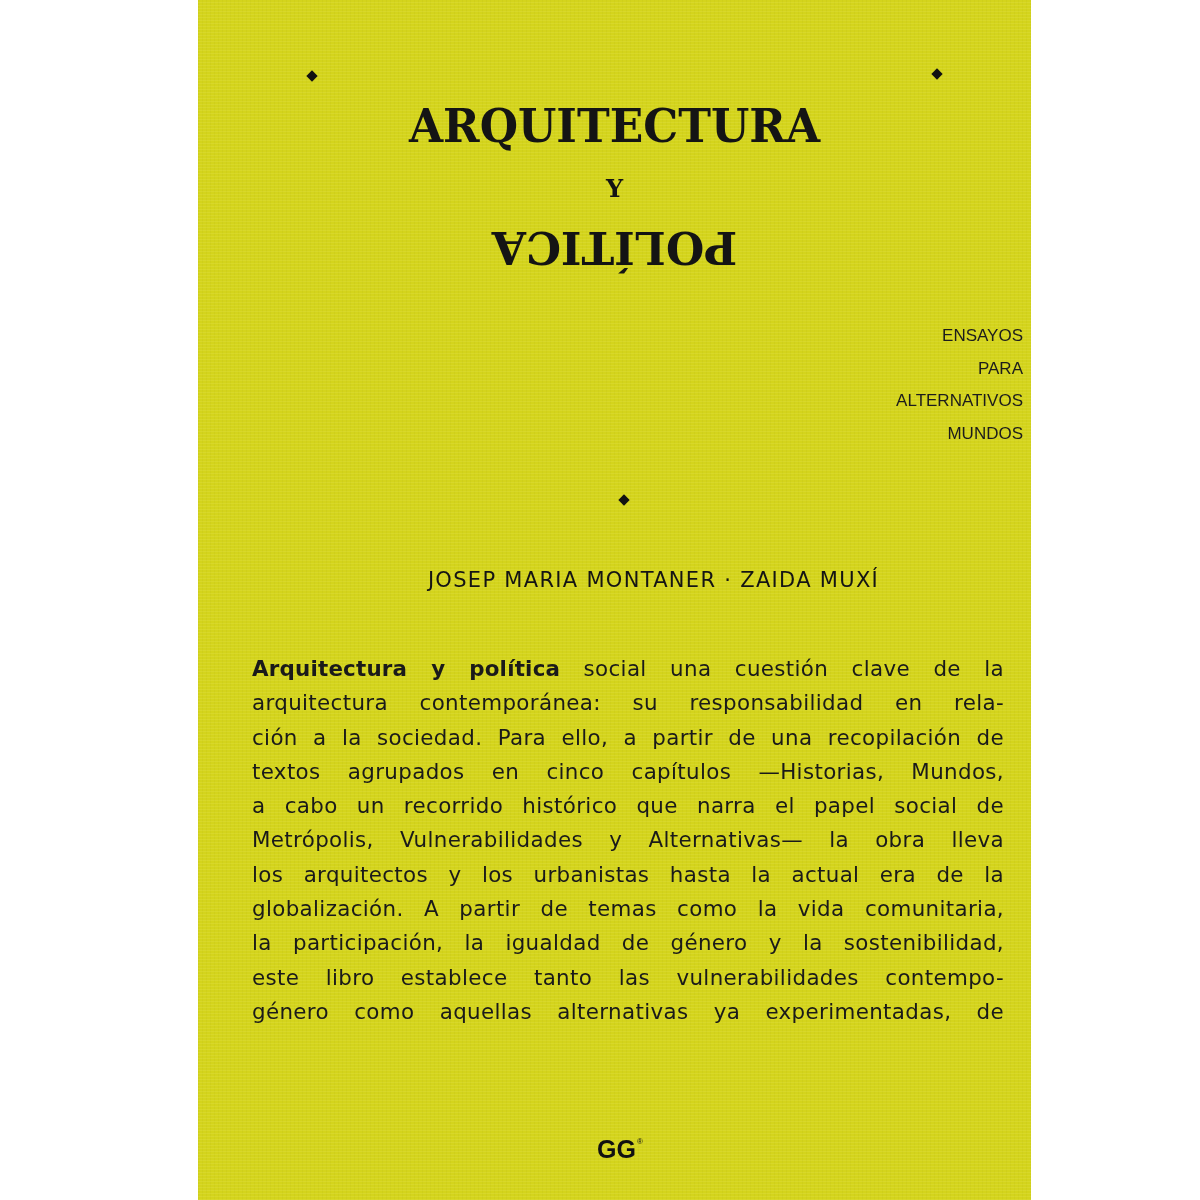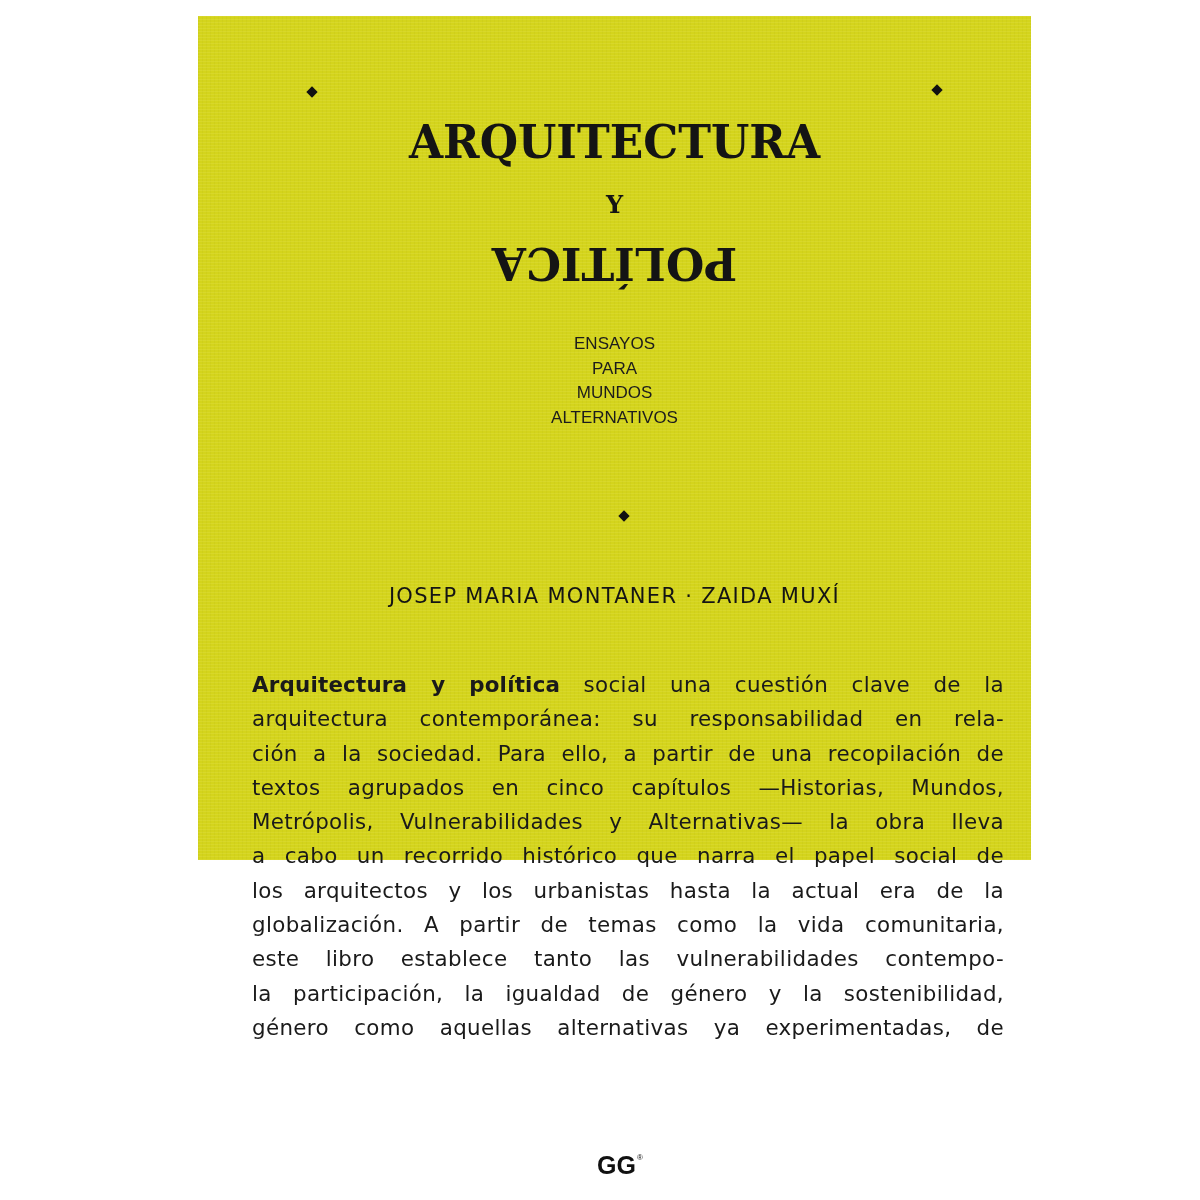--- a/index.html
+++ b/index.html
@@ -9,23 +9,23 @@
     }
     body {
       width: 1200px;
       height: 1200px;
       position: relative;
       overflow: hidden;
     }
     .cover {
       position: absolute;
       left: 198px;
-      top: 16px;
+      top: 0;
       width: 833px;
-      height: 844px;
+      height: 1200px;
       background-color: #d4d41c;
       background-image:
         repeating-linear-gradient(0deg, rgba(255,255,160,0.10) 0px, rgba(255,255,160,0.10) 1px, rgba(0,0,0,0) 1px, rgba(0,0,0,0) 3px),
         repeating-linear-gradient(90deg, rgba(120,120,0,0.05) 0px, rgba(120,120,0,0.05) 1px, rgba(0,0,0,0) 1px, rgba(0,0,0,0) 4px);
       color: #161616;
     }
     .diamond {
       position: absolute;
       width: 8px;
       height: 8px;
@@ -61,32 +61,33 @@
       position: absolute;
       left: 0;
       width: 833px;
       top: 316px;
       text-align: center;
       font-family: "Liberation Sans", sans-serif;
       font-size: 17px;
       line-height: 24.5px;
       color: #1c1c1c;
     }
-    .subtitle div { margin: 0; }
+    .subtitle div { margin: 8px; text-align: right; }
     .authors {
       position: absolute;
       left: 0;
       width: 833px;
       top: 568px;
       text-align: center;
       font-family: "DejaVu Sans", sans-serif;
       font-size: 21px;
       letter-spacing: 1.3px;
       color: #141414;
       white-space: nowrap;
+      padding-left: 39px;
     }
     .blurb {
       position: absolute;
       left: 54px;
       top: 652px;
       width: 752px;
       font-family: "DejaVu Sans", sans-serif;
       font-size: 21.4px;
       line-height: 34.3px;
       color: #1a1a1a;
@@ -134,37 +135,37 @@
   <div class="diamond" style="left:110px; top:72px;"></div>
   <div class="diamond" style="left:735px; top:70px;"></div>
 
   <div class="slab title-1">ARQUITECTURA</div>
   <div class="slab title-y">Y</div>
   <div class="slab title-2">POLÍTICA</div>
 
   <div class="subtitle">
     <div>ENSAYOS</div>
     <div>PARA</div>
+    <div>ALTERNATIVOS</div>
     <div>MUNDOS</div>
-    <div>ALTERNATIVOS</div>
   </div>
 
   <div class="diamond" style="left:422px; top:496px;"></div>
 
   <div class="authors">JOSEP MARIA MONTANER · ZAIDA MUXÍ</div>
 
   <div class="blurb">
     <span class="line"><span class="bold">Arquitectura y política</span><span> social una cuestión clave de la</span></span>
     <span class="line">arquitectura contemporánea: su responsabilidad en rela-</span>
     <span class="line">ción a la sociedad. Para ello, a partir de una recopilación de</span>
     <span class="line">textos agrupados en cinco capítulos —Historias, Mundos,</span>
+    <span class="line">a cabo un recorrido histórico que narra el papel social de</span>
     <span class="line">Metrópolis, Vulnerabilidades y Alternativas— la obra lleva</span>
-    <span class="line">a cabo un recorrido histórico que narra el papel social de</span>
     <span class="line">los arquitectos y los urbanistas hasta la actual era de la</span>
     <span class="line">globalización. A partir de temas como la vida comunitaria,</span>
+    <span class="line">la participación, la igualdad de género y la sostenibilidad,</span>
     <span class="line">este libro establece tanto las vulnerabilidades contempo-</span>
-    <span class="line">la participación, la igualdad de género y la sostenibilidad,</span>
     <span class="line">género como aquellas alternativas ya experimentadas, de</span>
   </div>
 
   <div class="publisher"><span>GG</span><sup>®</sup></div>
 
 </div>
 
 </body></html>

